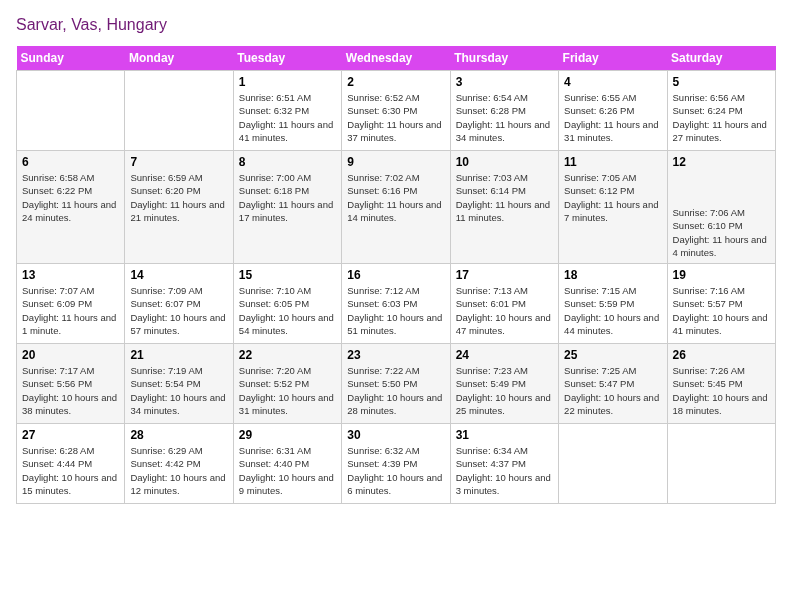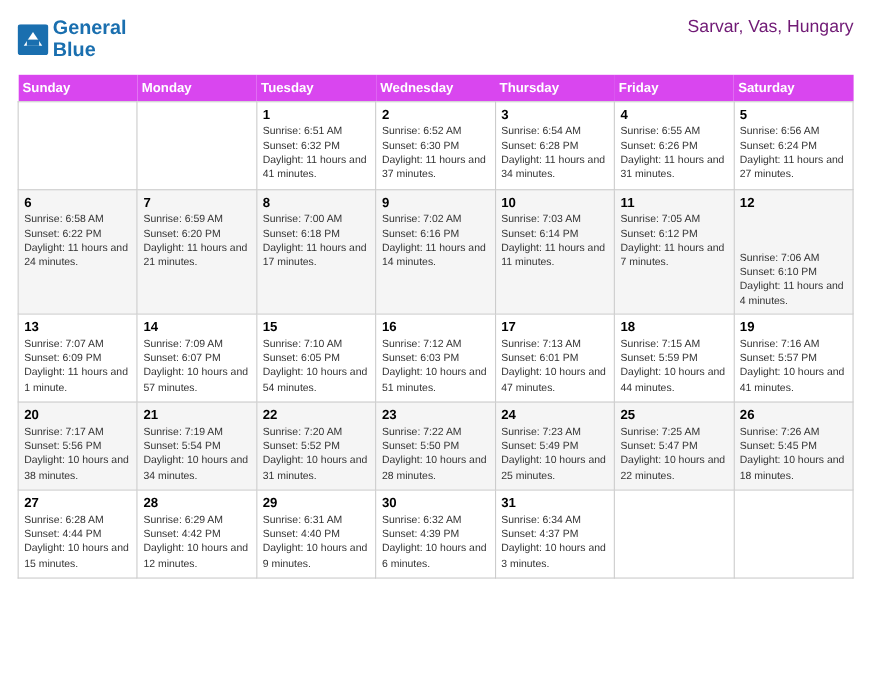--- a/index.html
+++ b/index.html
@@ -77,31 +77,20 @@
     .cell-content {
       font-size: 9.5px;
       color: #333;
       line-height: 1.4;
     }
   </style>
 </head>
 <body>
 
 <div class="header">
-  <div class="logo">
-    <svg class="logo-icon" viewBox="0 0 40 40">
-      <rect x="0" y="0" width="40" height="40" rx="4" fill="#1a6faf"></rect>
-      <polygon points="8,28 20,10 32,28" fill="white"></polygon>
-      <rect x="12" y="20" width="16" height="8" fill="#1a6faf"></rect>
-    </svg>
-    <div class="logo-text">
-      <div><span>General</span></div>
-      <div><span>Blue</span></div>
-    </div>
-  </div>
   <div class="title-block">
     <div class="subtitle">Sarvar, Vas, Hungary</div>
   </div>
 </div>
 
 <table>
   <thead>
     <tr>
     <th>Sunday</th>
         <th>Monday</th>

